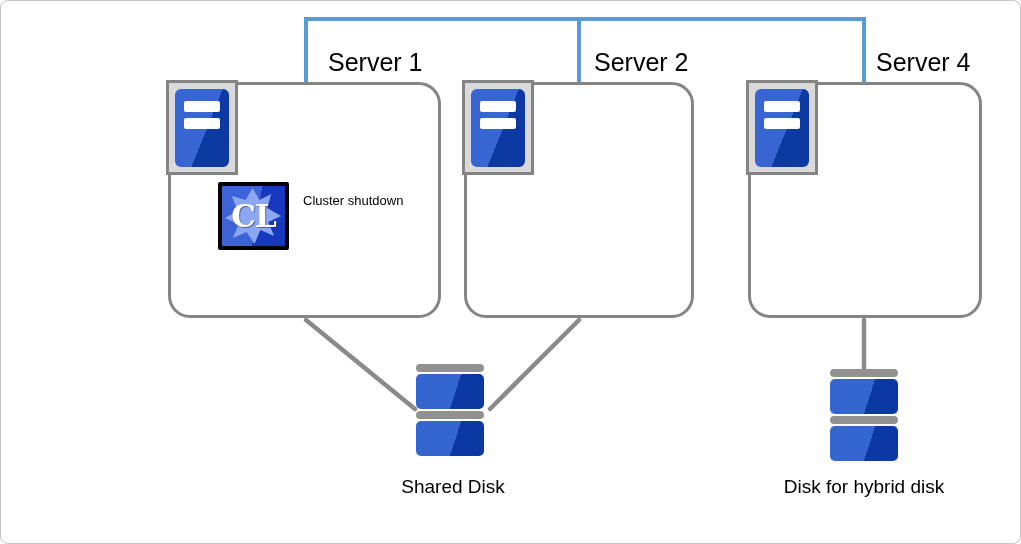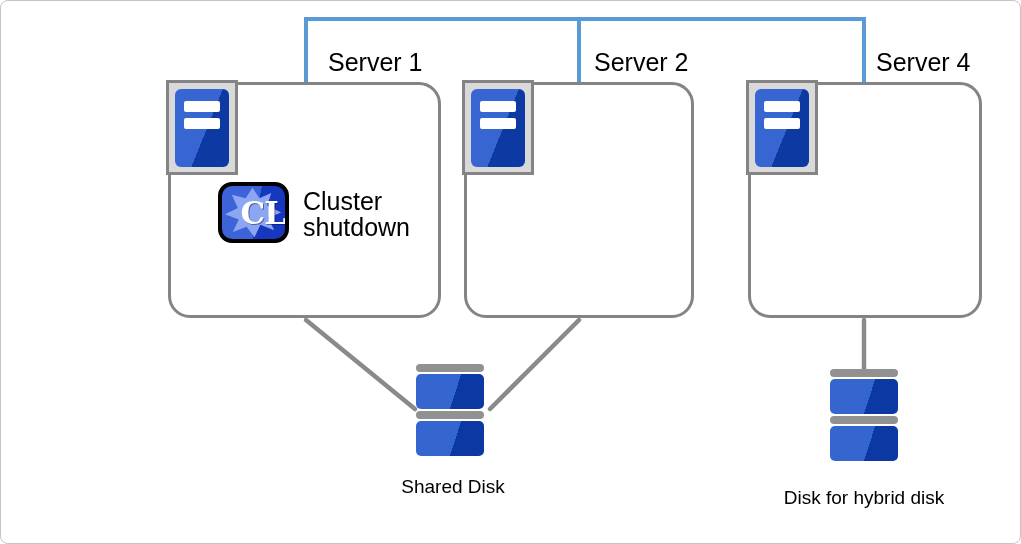--- a/index.html
+++ b/index.html
@@ -21,27 +21,27 @@
 
   
   .srv-icon{position:absolute;top:79px;width:72px;height:95px;background:#D9D9D9;border:3px solid #848484;box-sizing:border-box;}
   .tower{position:absolute;left:6px;top:6px;width:54px;height:78px;border-radius:6px;
          background:linear-gradient(112deg,#3766D3 56%,#0C3AA2 56%);}
   .tower .slot{position:absolute;left:9px;width:36px;height:11px;background:#fff;border-radius:2px;}
   .tower .slot.s1{top:12px;}
   .tower .slot.s2{top:29px;}
 
   
-  .cl-icon{position:absolute;left:217px;top:181px;width:71px;height:61px;border:4px solid #000;border-radius:14px;
+  .cl-icon{position:absolute;left:217px;top:181px;width:71px;height:68px;border:4px solid #000;border-radius:2px;
            box-sizing:border-box;background:linear-gradient(100deg,#3D63D8 55%,#1638BE 55%);
-           display:flex;align-items:center;justify-content:flex-end;overflow:hidden;}
+           display:flex;align-items:center;justify-content:center;overflow:hidden;}
   .cl-star{position:absolute;left:0;top:0;width:100%;height:100%;}
   .cl-text{position:relative;font-family:"DejaVu Serif", serif;font-weight:700;font-size:31px;color:#fff;
            letter-spacing:-1px;text-shadow:1px 1px 0 rgba(10,10,60,.45);}
-  .cluster-label{position:absolute;left:302px;top:187px;width:116px;font-size:25px;line-height:26px;}
+  .cluster-label{position:absolute;left:302px;top:187px;width:116px;font-size:13px;line-height:26px;}
 
   
   .overlay{position:absolute;left:0;top:0;width:1019px;height:542px;pointer-events:none;}
 
   
   .disk{position:absolute;width:68px;display:flex;flex-direction:column;gap:2px;}
   .disk .cap{height:8px;background:#919191;border-radius:4px;}
   .disk .platter{height:35px;border-radius:5px;background:linear-gradient(108deg,#3565CE 57%,#0B38A3 57%);}
 
   .disk-label{position:absolute;font-size:19px;line-height:26px;text-align:center;}
@@ -107,17 +107,17 @@
   <div class="disk" style="left:829px;top:368px;">
     <div class="cap"></div>
     <div class="platter"></div>
     <div class="cap"></div>
     <div class="platter"></div>
   </div>
 
   <div class="disk-label" style="left:302px;top:473px;width:300px;">
     <div>Shared Disk</div>
   </div>
-  <div class="disk-label" style="left:733px;top:484px;width:260px;">
+  <div class="disk-label" style="left:733px;top:473px;width:260px;">
     <div>Disk for hybrid disk</div>
   </div>
 
 </div>
 
 </body></html>

